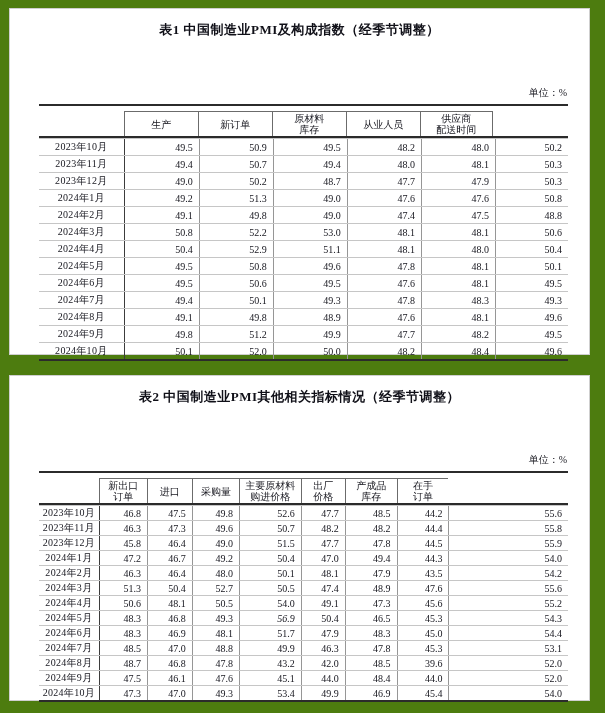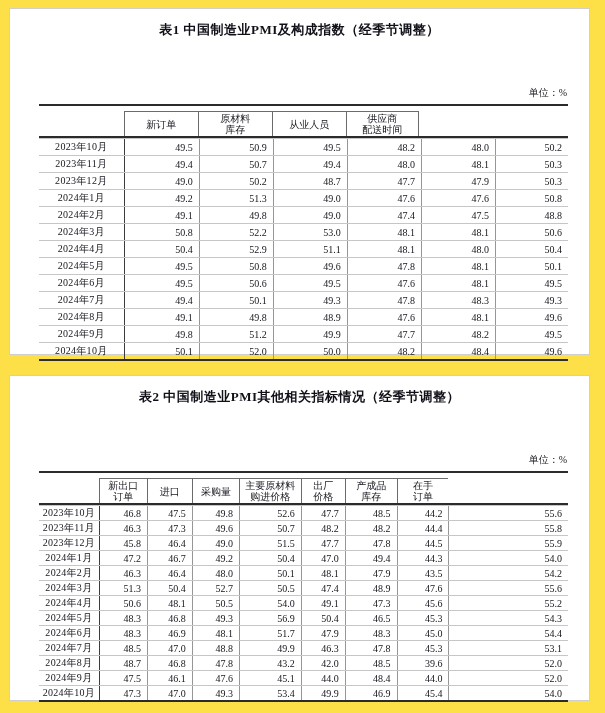--- a/index.html
+++ b/index.html
@@ -1,17 +1,17 @@
 <!DOCTYPE html>
 <html><head>
 <meta charset="utf-8">
 <style>
   html,body{margin:0;padding:0;}
   .page{
-    position:relative;width:605px;height:713px;background:#fde047;
+    position:relative;width:605px;height:713px;background:#4d7c0f;
     font-family:"Liberation Serif","DejaVu Serif",serif;color:#141414;
     overflow:hidden;
   }
   .panel{
     position:absolute;left:9px;width:581px;background:#ffffff;
     border:1px solid #cfcfcf;box-sizing:border-box;
   }
   .panel.p1{top:8px;height:347px;}
   .panel.p2{top:375px;height:326px;}
   .tbl-title{
@@ -50,20 +50,21 @@
 <body>
 
 <div class="page">
 
   <section class="panel p1">
     <h2 class="tbl-title">表1 中国制造业PMI及构成指数（经季节调整）</h2>
     <div class="unit">单位：%</div>
     <div class="tbl t1">
         <div class="thead">
           <div class="th" style="width: 16%;"></div>
+          <div class="th boxed" style="width: 14%;">生产</div>
           <div class="th boxed" style="width: 14%;">新订单</div>
           <div class="th boxed" style="width: 14%;">原材料
 库存</div>
           <div class="th boxed" style="width: 14%;">从业人员</div>
           <div class="th boxed last" style="width: 13.8%;">供应商
 配送时间</div>
         </div>
         <div class="row">
           <div class="td label" style="width: 16%;">2023年10月</div>
           <div class="td num sep-dark" style="width: 14.2%;">49.5</div>
@@ -278,21 +279,21 @@
           <div class="td num" style="width: 8.3%;">49.1</div>
           <div class="td num" style="width: 9.8%;">47.3</div>
           <div class="td num" style="width: 9.8%;">45.6</div>
           <div class="td num" style="width: 22.6%;">55.2</div>
         </div>
         <div class="row">
           <div class="td label" style="width: 11.3%;">2024年5月</div>
           <div class="td num sep-dark" style="width: 9.1%;">48.3</div>
           <div class="td num" style="width: 8.5%;">46.8</div>
           <div class="td num" style="width: 8.9%;">49.3</div>
-          <div class="td num" style="width: 11.7%;">56.9</div>
+          <div class="td num" style="width: 11.7%; font-style: italic;">56.9</div>
           <div class="td num" style="width: 8.3%;">50.4</div>
           <div class="td num" style="width: 9.8%;">46.5</div>
           <div class="td num" style="width: 9.8%;">45.3</div>
           <div class="td num" style="width: 22.6%; padding-left: 32px;">54.3</div>
         </div>
         <div class="row">
           <div class="td label" style="width: 11.3%;">2024年6月</div>
           <div class="td num sep-dark" style="width: 9.1%;">48.3</div>
           <div class="td num" style="width: 8.5%;">46.9</div>
           <div class="td num" style="width: 8.9%;">48.1</div>

